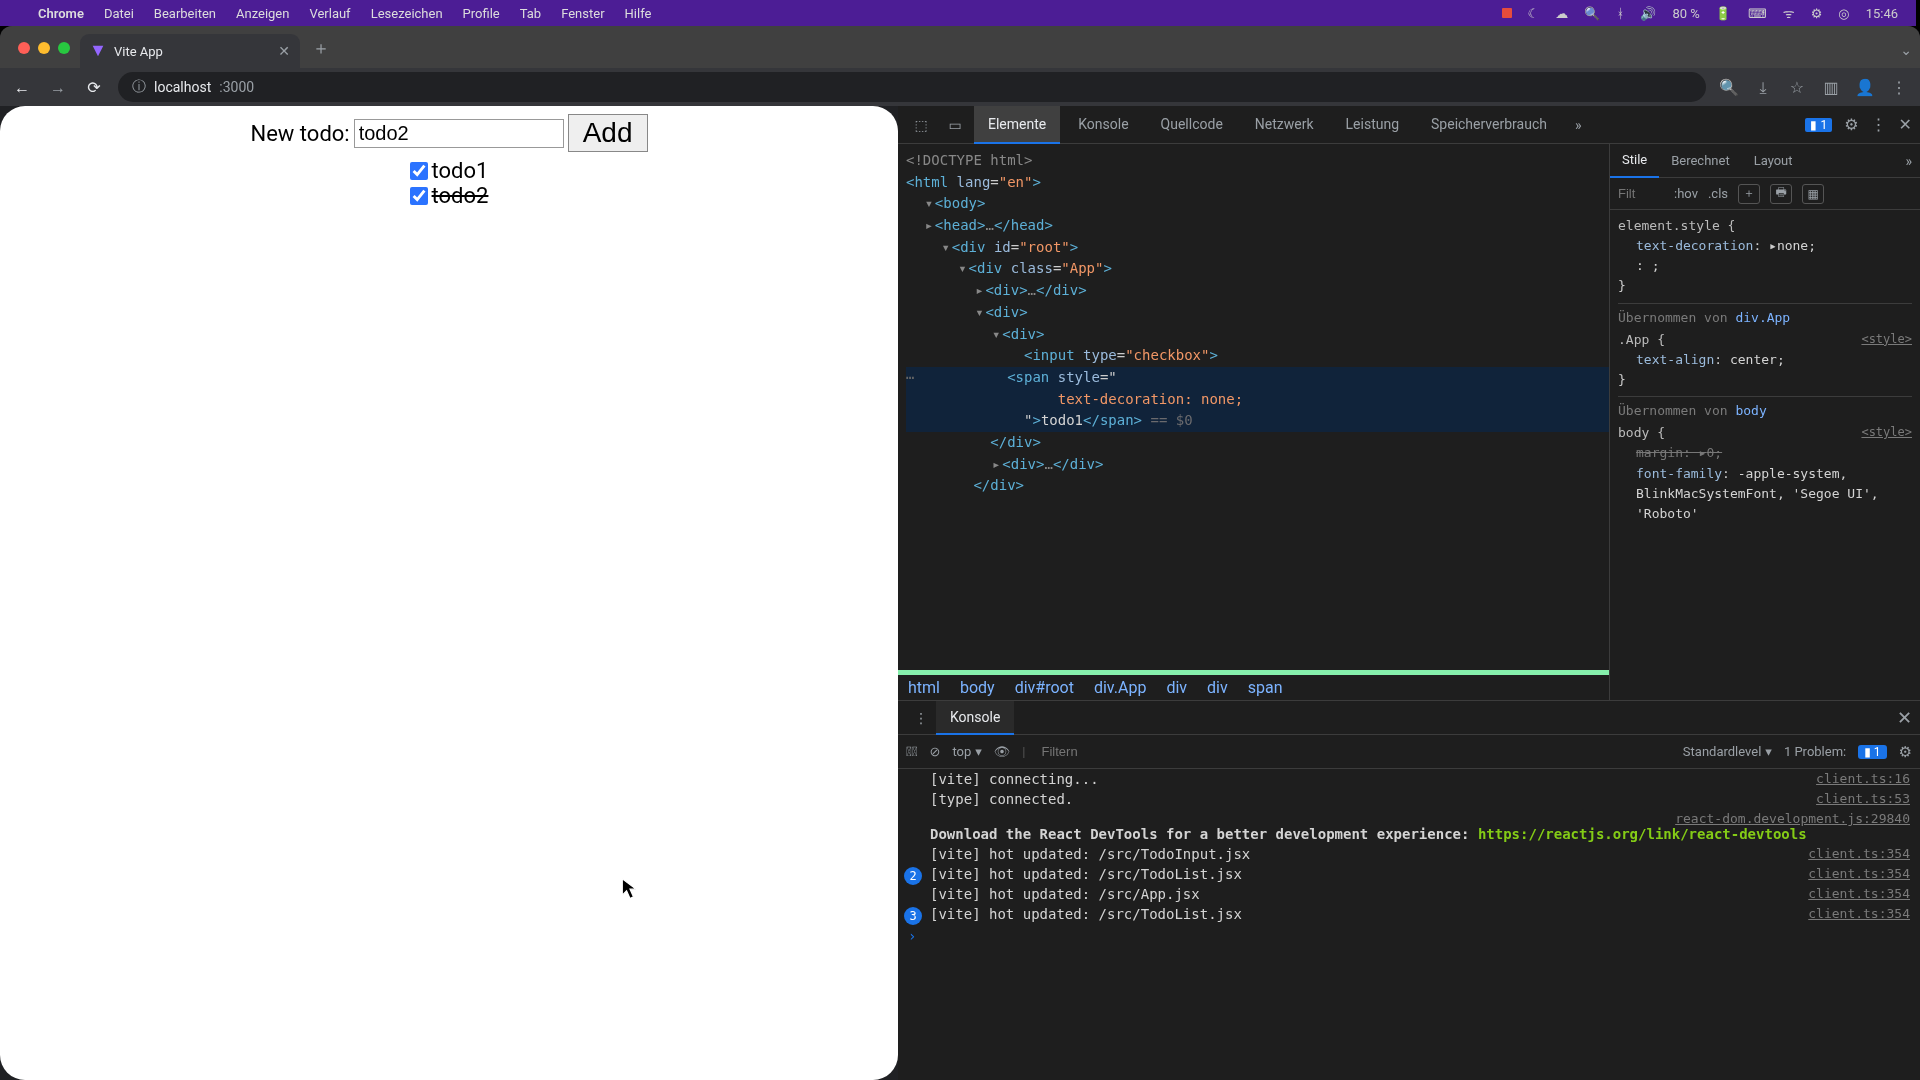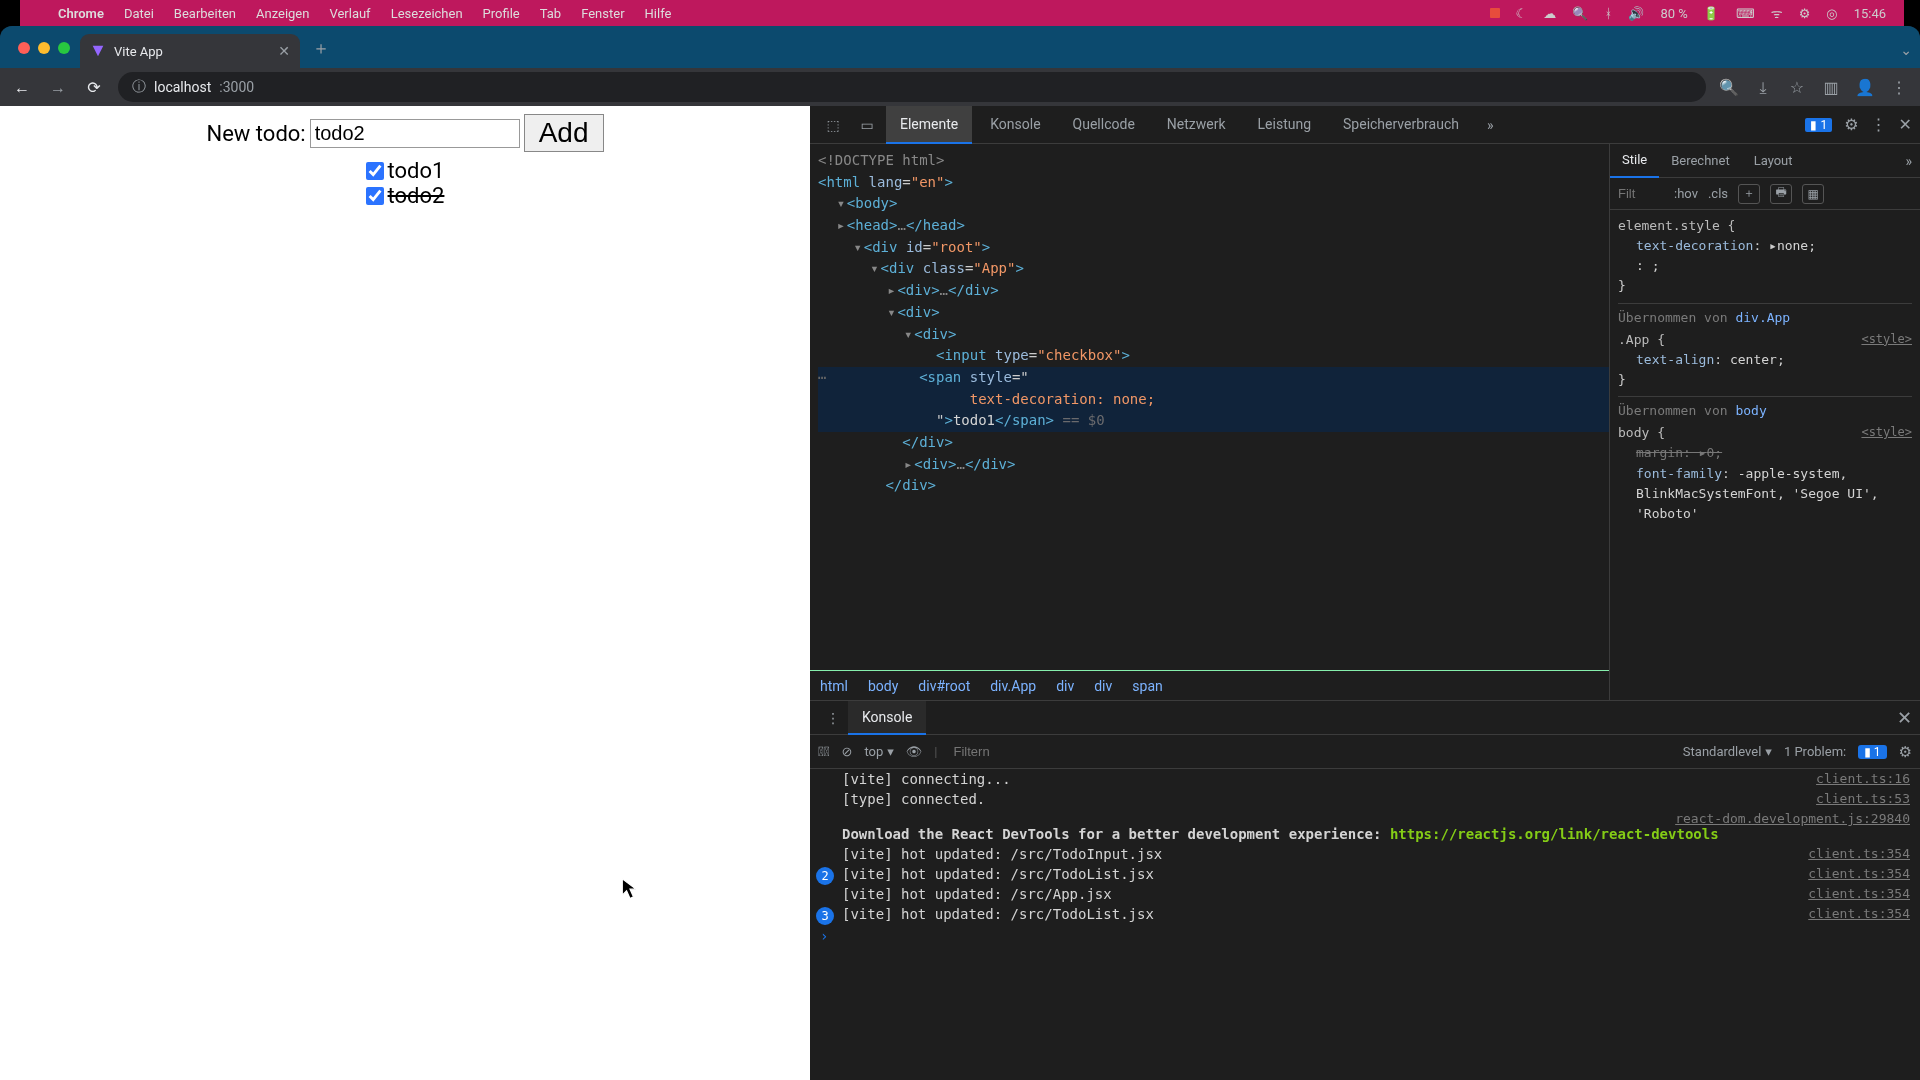--- a/index.html
+++ b/index.html
@@ -1,51 +1,51 @@
 <!DOCTYPE html>
 <html><head>
 <meta charset="utf-8">
 <style>
   * { box-sizing: border-box; margin: 0; padding: 0; }
   html, body { width: 1920px; height: 1080px; overflow: hidden; font-family: -apple-system, BlinkMacSystemFont, "Segoe UI", Roboto, sans-serif; background:#000; }
 
   
-  .menubar { position:absolute; top:0; left:0; right:16px; height:26px; background:#be185d; color:#ddd; display:flex; align-items:center; font-size:13px;margin-left:20px; }
+  .menubar { position:absolute; top:0; left:0; right:4px; height:26px; background:#4c1d95; color:#ddd; display:flex; align-items:center; font-size:13px; }
   .menubar .apple { width:28px; text-align:center; font-size:15px; }
   .menubar .app-name { font-weight:600; padding:0 10px; }
   .menubar .menu-item { padding:0 10px; cursor:default; }
   .menubar .right { margin-left:auto; display:flex; align-items:center; gap:16px; padding-right:18px; }
   .menubar .right span { font-size:13px; color:#ccc; }
   .red-dot { width:10px; height:10px; background:#e74c3c; border-radius:1px; }
 
   
   .chrome-window { position:absolute; top:26px; left:0; right:0; bottom:0; background:#202124; border-top-left-radius:12px; border-top-right-radius:12px; overflow:hidden; }
 
   
-  .tabstrip { height:42px; background:#0c4a6e; display:flex; align-items:flex-end; padding-left:12px; }
+  .tabstrip { height:42px; background:#404040; display:flex; align-items:flex-end; padding-left:12px; }
   .traffic { display:flex; gap:8px; padding:0 10px 14px 6px; }
   .dot { width:12px; height:12px; border-radius:50%; }
   .dot.r{background:#ff5f57}.dot.y{background:#febc2e}.dot.g{background:#28c840}
   .tab { height:34px; background:#35363a; border-radius:9px 9px 0 0; min-width:220px; display:flex; align-items:center; padding:0 10px; color:#e8eaed; font-size:13px; gap:8px; }
   .tab .favicon { width:16px; height:16px; display:flex; align-items:center; justify-content:center; }
   .tab .close { margin-left:auto; color:#9aa0a6; font-size:14px; }
   .newtab { color:#9aa0a6; padding:0 12px 8px; font-size:18px; }
 
   
   .toolbar { height:38px; background:#35363a; display:flex; align-items:center; padding:0 10px; gap:12px; }
   .nav-ico { width:24px; height:24px; display:flex; align-items:center; justify-content:center; color:#9aa0a6; }
   .nav-ico.enabled{color:#e8eaed;}
   .urlbar { flex:1; height:30px; background:#202124; border-radius:15px; display:flex; align-items:center; padding:0 14px; color:#9aa0a6; font-size:14px; gap:8px; }
   .urlbar .host { color:#e8eaed; }
   .tool-right { display:flex; gap:12px; color:#9aa0a6; align-items:center; }
   .tool-right .ico { width:22px; height:22px; display:flex; align-items:center; justify-content:center; }
 
   
   .content { position:absolute; top:80px; left:0; right:0; bottom:0; display:flex; }
-  .page { width:810px; background:#fff; color:#000; }
+  .page { width:898px; background:#fff; color:#000;border-radius:25px; }
   .devtools { flex:1; background:#1e1e1e; color:#ccc; display:flex; flex-direction:column; font-size:14px; }
 
   
   .todoapp { text-align:center; padding-top:8px; font-size:22px; }
   .todoapp .row1 { display:inline-flex; align-items:center; gap:4px; }
   .todoapp input[type=text]{ font-size:20px; padding:2px 4px; width:210px; border:1px solid #999; }
   .todoapp button { font-size:28px; padding:2px 14px; border:1px solid #888; background:#efefef; }
   .todolist { margin-top:6px; }
   .todolist .item { display:flex; justify-content:center; align-items:center; gap:4px; font-size:22px; }
   .todolist input[type=checkbox]{ width:18px; height:18px; accent-color:#2b73ff; }
@@ -66,21 +66,21 @@
   .dt-elements { flex:1; display:flex; flex-direction:column; min-width:0; border-right:1px solid #3c3c3c; }
   .dt-styles { width:310px; display:flex; flex-direction:column; }
 
   .dom-tree { flex:1; overflow:auto; padding:6px 0 6px 8px; font-family: Menlo, Consolas, monospace; font-size:14px; line-height:1.55; }
   .dom-tree .l { white-space:pre; }
   .tok-tag{color:#5db0d7}.tok-attr{color:#9bbbdc}.tok-str{color:#f29766}.tok-text{color:#d4d4d4}.tok-punc{color:#888}
   .selspan{background:#10233a;}
   .caret{color:#888;display:inline-block;width:12px;text-align:center;}
   .eqdol{color:#6a6a6d;}
 
-  .crumbs { height:30px; border-top:1px solid #86efac; display:flex; align-items:center; gap:20px; padding:0 10px; font-size:14px; }
+  .crumbs { height:30px; border-top:5px solid #86efac; display:flex; align-items:center; gap:20px; padding:0 10px; font-size:16px; }
   .crumbs span{ color:#7cb3ff; cursor:default; }
 
   
   .st-tabs{ height:34px; border-bottom:1px solid #3c3c3c; display:flex; align-items:center; }
   .st-tabs .t{ padding:0 12px; height:34px; display:flex; align-items:center; color:#9aa0a6; font-size:13px;}
   .st-tabs .t.active{ color:#e8eaed; border-bottom:2px solid #1a73e8; }
   .st-tabs .m{ margin-left:auto; padding:0 8px; color:#9aa0a6; }
   .st-tools{ height:32px; border-bottom:1px solid #3c3c3c; display:flex; align-items:center; gap:10px; padding:0 8px; font-size:13px; color:#9aa0a6;}
   .st-tools input{ background:transparent; border:none; color:#ccc; width:46px; font-size:13px; outline:none; }
   .st-tools .pill{ border:1px solid #555; border-radius:3px; width:22px; height:20px; display:flex; align-items:center; justify-content:center; font-size:12px;}

